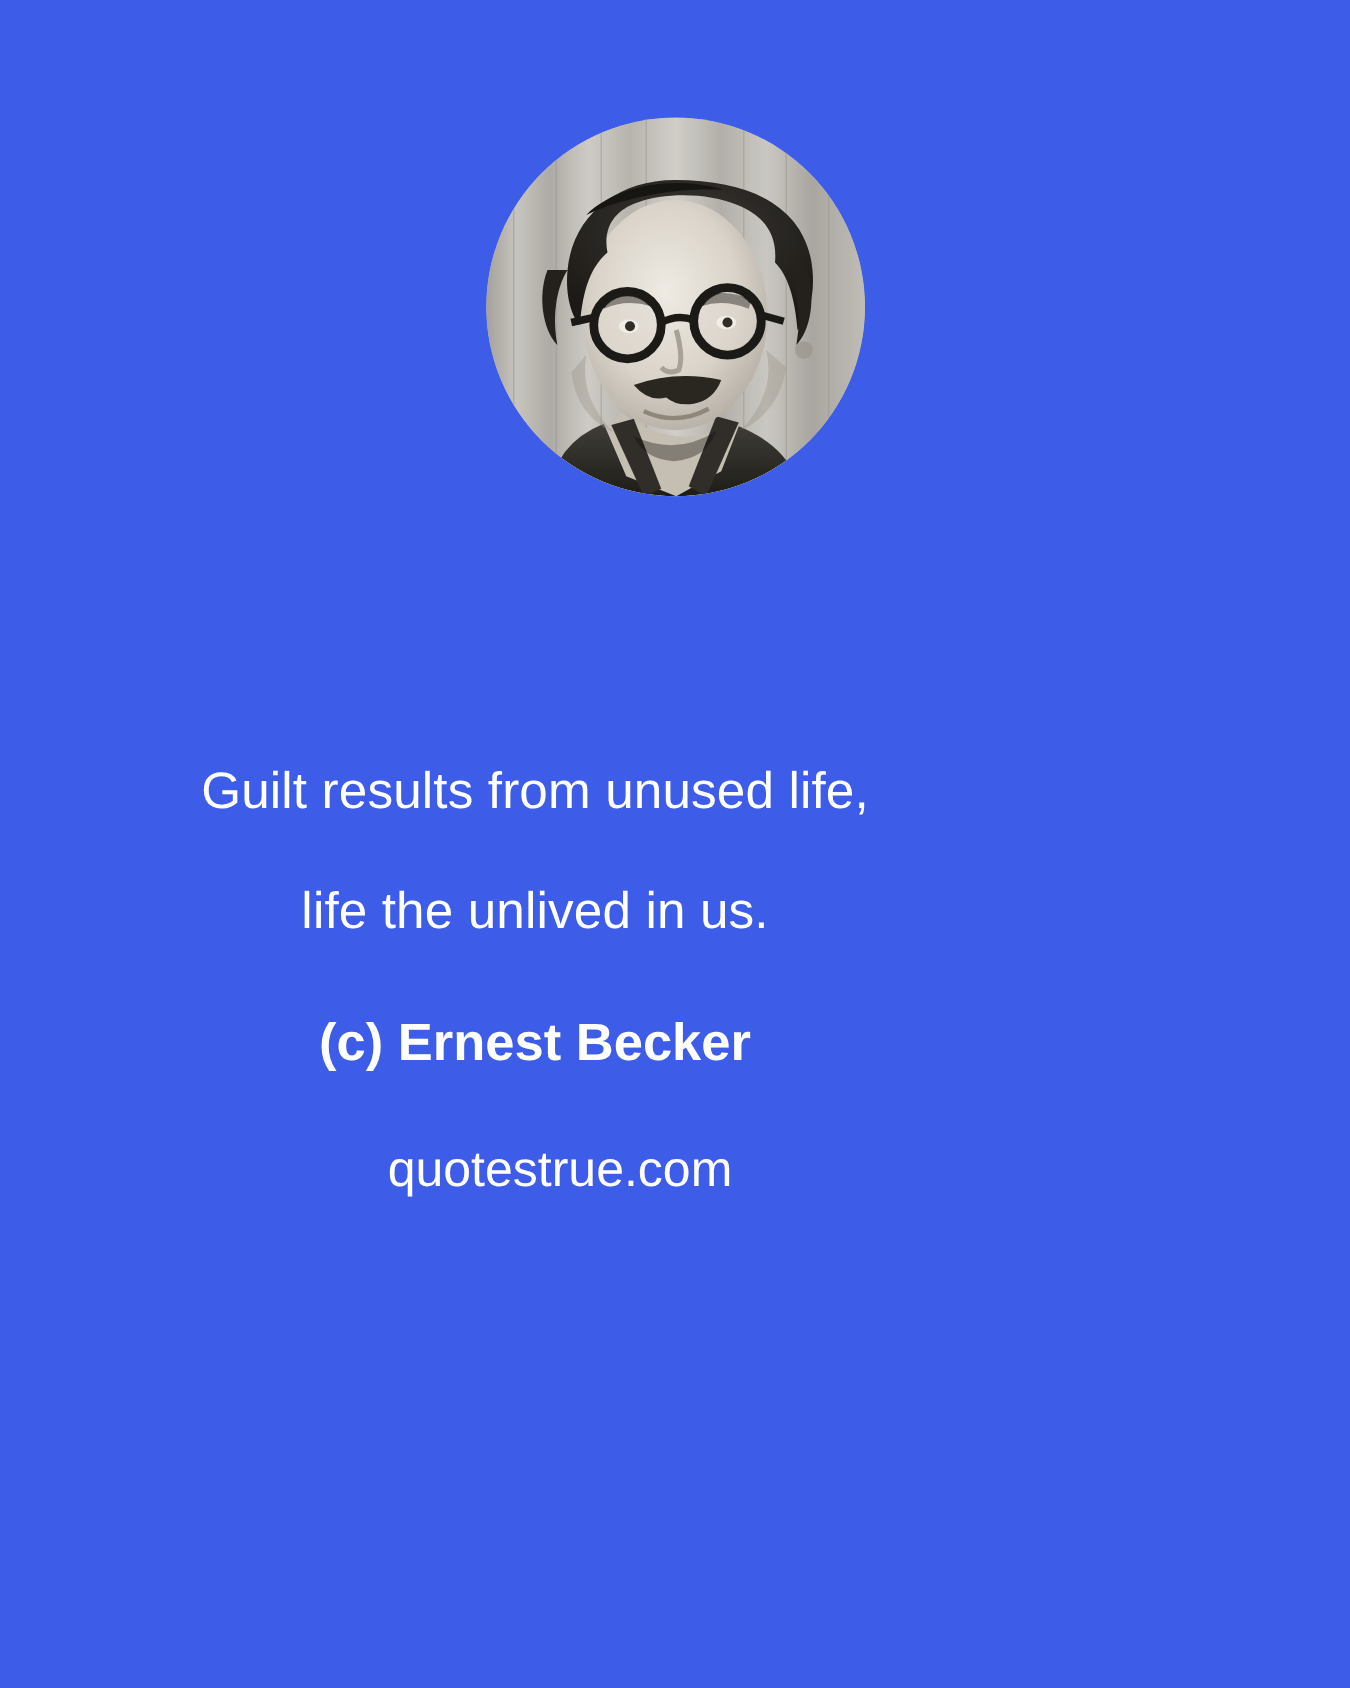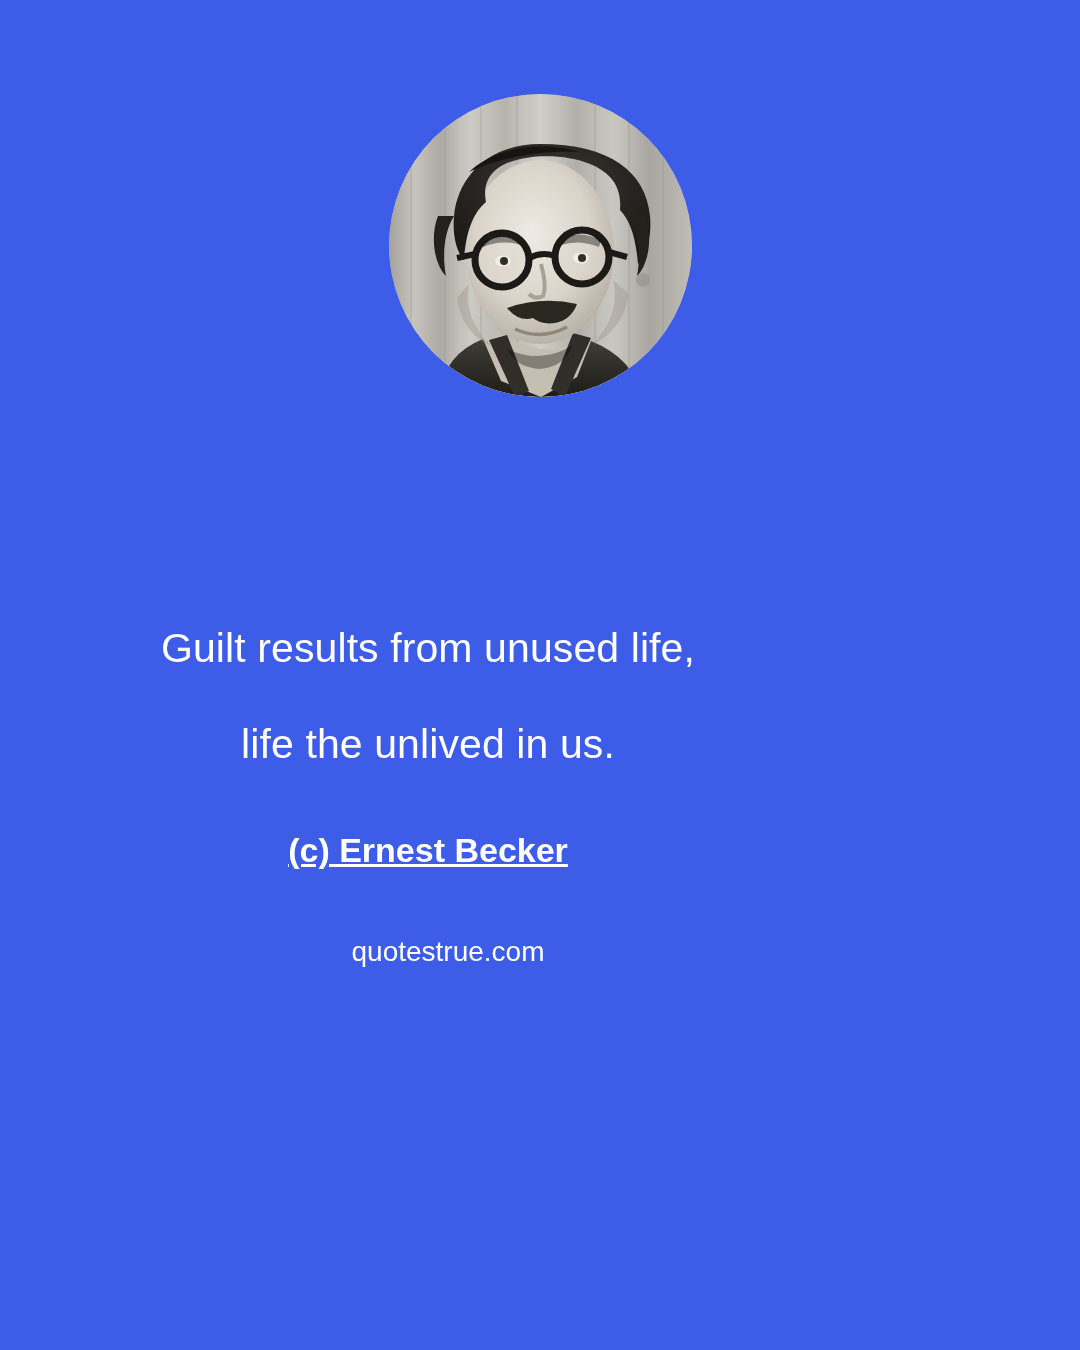--- a/index.html
+++ b/index.html
@@ -28,42 +28,41 @@
     border-radius: 50%;
     overflow: hidden;
     background: #b9b7b2;
   }
   #portrait-svg { display: block; width: 303px; height: 303px; }
 
   
   #text-block {
     position: absolute;
     left: 0;
-    top: 600px;
+    top: 584px;
     width: 856px;
     text-align: center;
     color: #ffffff;
   }
   .quote-line {
     font-size: 41px;
     font-weight: 400;
     line-height: 96px;
     letter-spacing: .1px;
     white-space: nowrap;
   }
   #author-line {
-    font-size: 34px;
+    font-size: 42px;
     font-weight: 700;
     line-height: 96px;
     margin-top: 10px;
     white-space: nowrap;
-    text-decoration: underline;
   }
   #site-line {
-    font-size: 28px;
+    font-size: 40px;
     font-weight: 400;
     line-height: 96px;
     margin-top: 6px;
     white-space: nowrap;
     padding-left: 40px;
   }
 </style>
 </head>
 <body>
 

